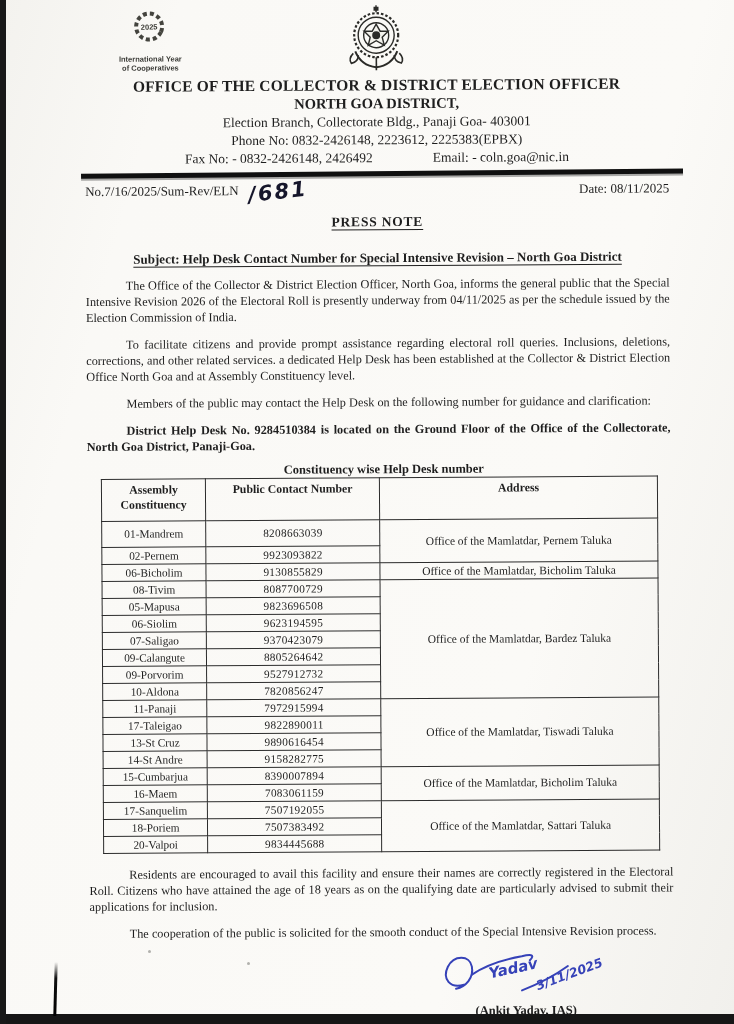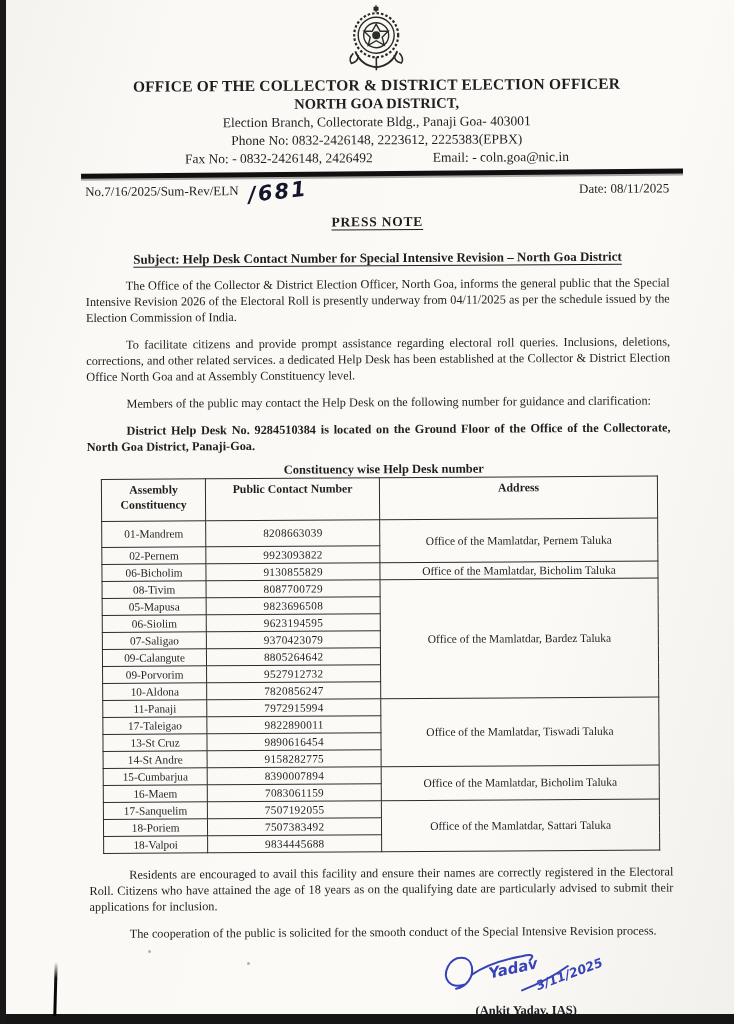--- a/index.html
+++ b/index.html
@@ -124,20 +124,30 @@
   <div class="edge-left"></div>
   <div class="edge-bottom"></div>
   <div class="artifact-line"></div>
   <div class="speckle sp1"></div>
   <div class="speckle sp2"></div>
   <div class="speckle sp3"></div>
 
   <div class="content">
 
     <header>
+      <div class="coop-logo">
+        <svg width="54" height="42" viewBox="0 0 54 42">
+          <circle cx="26" cy="17" r="13" fill="none" stroke="#44443e" stroke-width="4" stroke-dasharray="4 3" transform="rotate(25 26 17)"></circle>
+          <text x="26" y="20" text-anchor="middle" font-size="7.5" font-weight="bold" font-family="Liberation Sans, sans-serif" fill="#3a3a34">2025</text>
+        </svg>
+        <div class="coop-caption">
+          <span>International Year</span><br>
+          <span>of Cooperatives</span>
+        </div>
+      </div>
 
       <svg class="emblem" width="66" height="70" viewBox="0 0 66 70">
         <g stroke="#2b2b28" fill="none" stroke-width="1.4">
           <line x1="33" y1="1" x2="33" y2="8"></line>
           <rect x="30.5" y="2.5" width="5" height="4" fill="#2b2b28" stroke="none"></rect>
           <circle cx="33" cy="31" r="22" stroke-width="2.2" stroke-dasharray="2.5 2"></circle>
           <circle cx="33" cy="31" r="18"></circle>
           <circle cx="33" cy="31" r="12.5"></circle>
           <polygon points="33,20 37,27 45,27 39,33 41,41 33,36.5 25,41 27,33 21,27 29,27" fill="#f3f2ec"></polygon>
           <circle cx="33" cy="31" r="4" fill="#2b2b28" stroke="none"></circle>
@@ -258,21 +268,21 @@
             <tr>
               <td class="c-cell">17-Sanquelim</td>
               <td class="n-cell">7507192055</td>
               <td class="a-cell" rowspan="3">Office of the Mamlatdar, Sattari Taluka</td>
             </tr>
             <tr>
               <td class="c-cell">18-Poriem</td>
               <td class="n-cell">7507383492</td>
             </tr>
             <tr>
-              <td class="c-cell">18-Valpoi</td>
+              <td class="c-cell">20-Valpoi</td>
               <td class="n-cell">9834445688</td>
             </tr>
           </tbody>
       </table>
     </div>
 
     <p class="para closing">Residents are encouraged to avail this facility and ensure their names are correctly registered in the Electoral Roll. Citizens who have attained the age of 18 years as on the qualifying date are particularly advised to submit their applications for inclusion.</p>
     <p class="para">The cooperation of the public is solicited for the smooth conduct of the Special Intensive Revision process.</p>
 
     <div class="sig-block">

